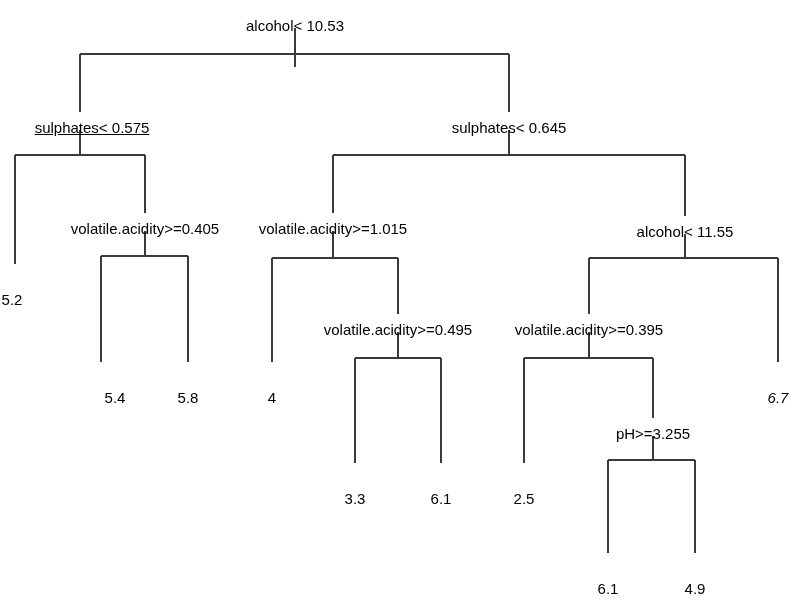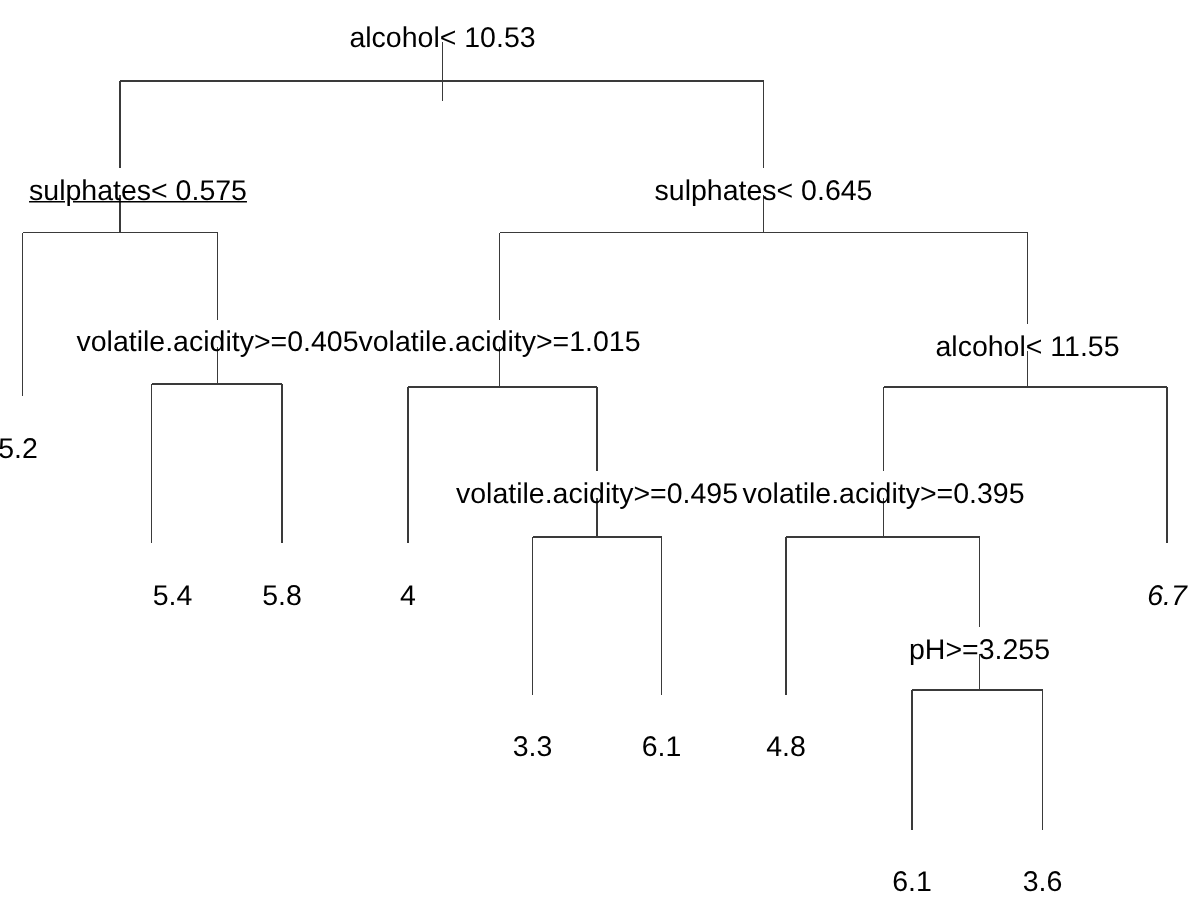--- a/index.html
+++ b/index.html
@@ -21,21 +21,21 @@
   #tree-svg {
     position: absolute;
     top: 0;
     left: 0;
     width: 800px;
     height: 609px;
   }
   .tree-label {
     position: absolute;
     white-space: nowrap;
-    font-size: 19px;
+    font-size: 15px;
     line-height: 15px;
     color: #000000;
     letter-spacing: 0px;
   }
   .split-label {
     transform: translateX(-50%);
   }
   .leaf-label {
     transform: translateX(-50%);
   }
@@ -92,18 +92,18 @@
       <div class="tree-label split-label" style="left: 333px; top: 221px;">volatile.acidity&gt;=1.015</div>
       <div class="tree-label split-label" style="left: 685px; top: 224px;">alcohol&lt; 11.55</div>
       <div class="tree-label leaf-label" style="left: 101px; top: 390px; margin-left: 14px;">5.4</div>
       <div class="tree-label leaf-label" style="left: 188px; top: 390px; text-align: right;">5.8</div>
       <div class="tree-label leaf-label" style="left: 272px; top: 390px;">4</div>
       <div class="tree-label split-label" style="left: 398px; top: 322px;">volatile.acidity&gt;=0.495</div>
       <div class="tree-label split-label" style="left: 589px; top: 322px;">volatile.acidity&gt;=0.395</div>
       <div class="tree-label leaf-label" style="left: 778px; top: 390px; font-style: italic;">6.7</div>
       <div class="tree-label leaf-label" style="left: 355px; top: 491px;">3.3</div>
       <div class="tree-label leaf-label" style="left: 441px; top: 491px;">6.1</div>
-      <div class="tree-label leaf-label" style="left: 524px; top: 491px;">4.8</div>
+      <div class="tree-label leaf-label" style="left: 524px; top: 491px;">2.5</div>
       <div class="tree-label split-label" style="left: 653px; top: 426px;">pH&gt;=3.255</div>
       <div class="tree-label leaf-label" style="left: 608px; top: 581px;">6.1</div>
-      <div class="tree-label leaf-label" style="left: 695px; top: 581px;">3.6</div>
+      <div class="tree-label leaf-label" style="left: 695px; top: 581px;">4.9</div>
     </div>
 </div>
 
 </body></html>

